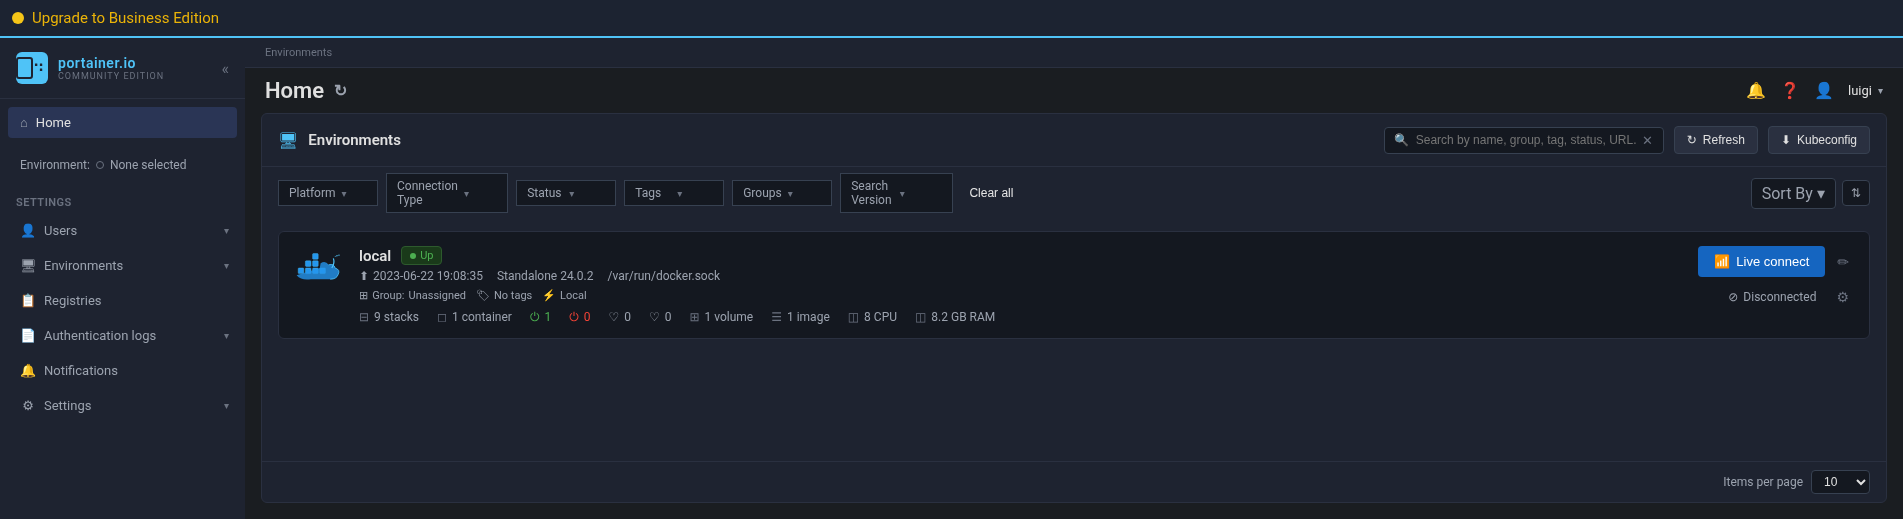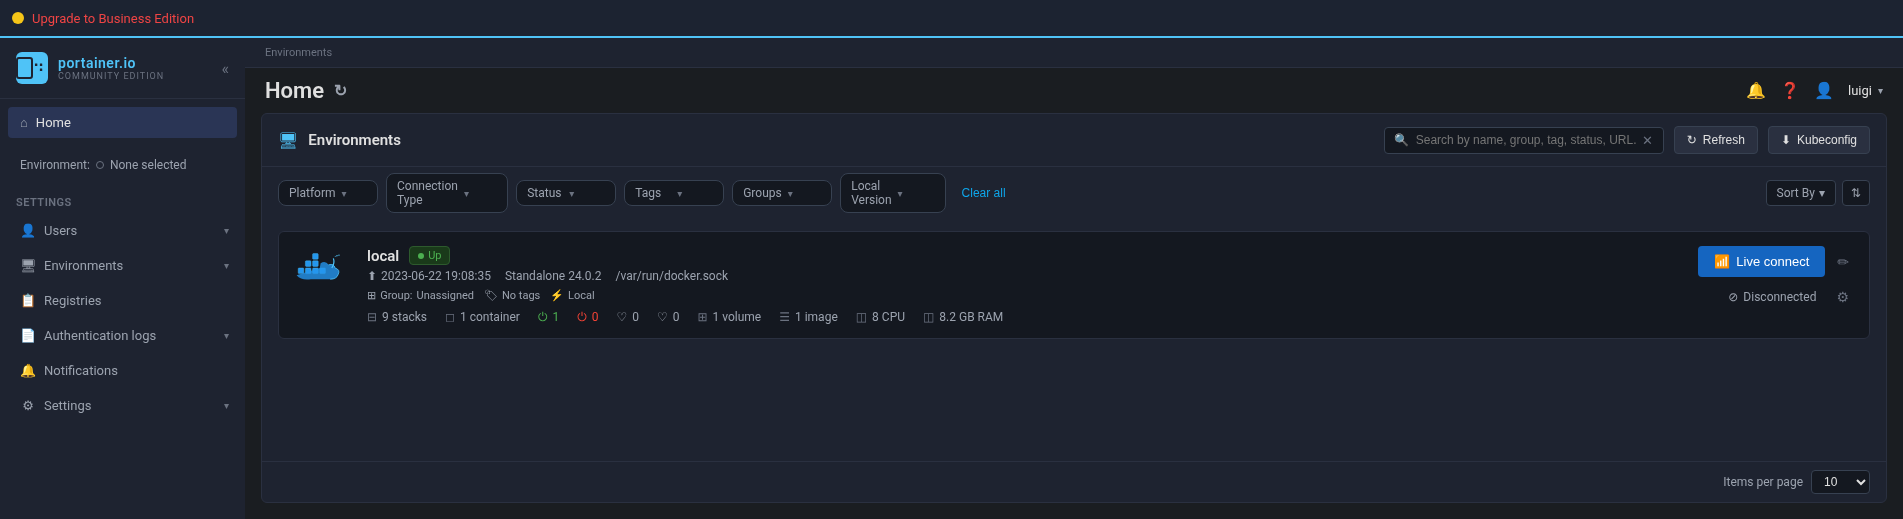--- a/index.html
+++ b/index.html
@@ -25,22 +25,22 @@
       gap: 8px;
       flex-shrink: 0;
     }
     .top-banner-dot {
       width: 12px; height: 12px;
       background: #f5c518;
       border-radius: 50%;
       display: inline-block;
     }
     .top-banner-text {
-      color: #ef4444;
-      font-size: 13px;
+      color: #eab308;
+      font-size: 15px;
     }
 
     
     .app-layout {
       display: flex;
       flex: 1;
       overflow: hidden;
     }
 
     
@@ -320,59 +320,59 @@
       align-items: center;
       padding: 6px 16px 10px;
       gap: 8px;
       flex-wrap: wrap;
     }
     .filter-select {
       display: flex;
       align-items: center;
       background: #141820;
       border: 1px solid #374151;
-      border-radius: 8px;
+      border-radius: 0;
       padding: 5px 10px;
       gap: 6px;
       cursor: pointer;
       color: #9ca3af;
       font-size: 12px;
       min-width: 100px;
     }
     .filter-select span {
       flex: 1;
     }
     .filter-select .chevron-down {
       color: #6b7280;
       font-size: 10px;
     }
     .clear-all-btn {
       background: none;
       border: none;
-      color: #0ea5e9;
+      color: #e5e5e5;
       cursor: pointer;
       font-size: 12px;
       padding: 5px 8px;
     }
     .sort-group {
       margin-left: auto;
       display: flex;
       align-items: center;
       gap: 6px;
     }
     .sort-btn {
       display: flex;
       gap: 4px;
       background: #141820;
       border: 1px solid #374151;
       border-radius: 4px;
       padding: 5px 10px;
       color: #9ca3af;
       cursor: pointer;
-      font-size: 12px;
+      font-size: 16px;
     }
     .sort-order-btn {
       background: #141820;
       border: 1px solid #374151;
       border-radius: 4px;
       padding: 5px 8px;
       color: #9ca3af;
       cursor: pointer;
       font-size: 12px;
     }
@@ -384,21 +384,21 @@
       flex: 1;
     }
 
     .env-card {
       background: #141820;
       border: 1px solid #2a3040;
       border-radius: 6px;
       padding: 14px 16px;
       display: flex;
       align-items: flex-start;
-      gap: 24px;
+      gap: 16px;
       margin-bottom: 8px;
     }
 
     .docker-logo {
       width: 48px;
       height: 48px;
       flex-shrink: 0;
       display: flex;
       align-items: center;
       justify-content: center;
@@ -675,21 +675,21 @@
         </div>
         <div class="filter-select">
           <span>Tags</span>
           <span class="chevron-down">▾</span>
         </div>
         <div class="filter-select">
           <span>Groups</span>
           <span class="chevron-down">▾</span>
         </div>
         <div class="filter-select">
-          <span>Local Version</span>
+          <span>Search Version</span>
           <span class="chevron-down">▾</span>
         </div>
         <button class="clear-all-btn">Clear all</button>
         <div class="sort-group">
           <div class="sort-btn">
             <span>Sort By</span>
             <span>▾</span>
           </div>
           <button class="sort-order-btn">⇅</button>
         </div>

